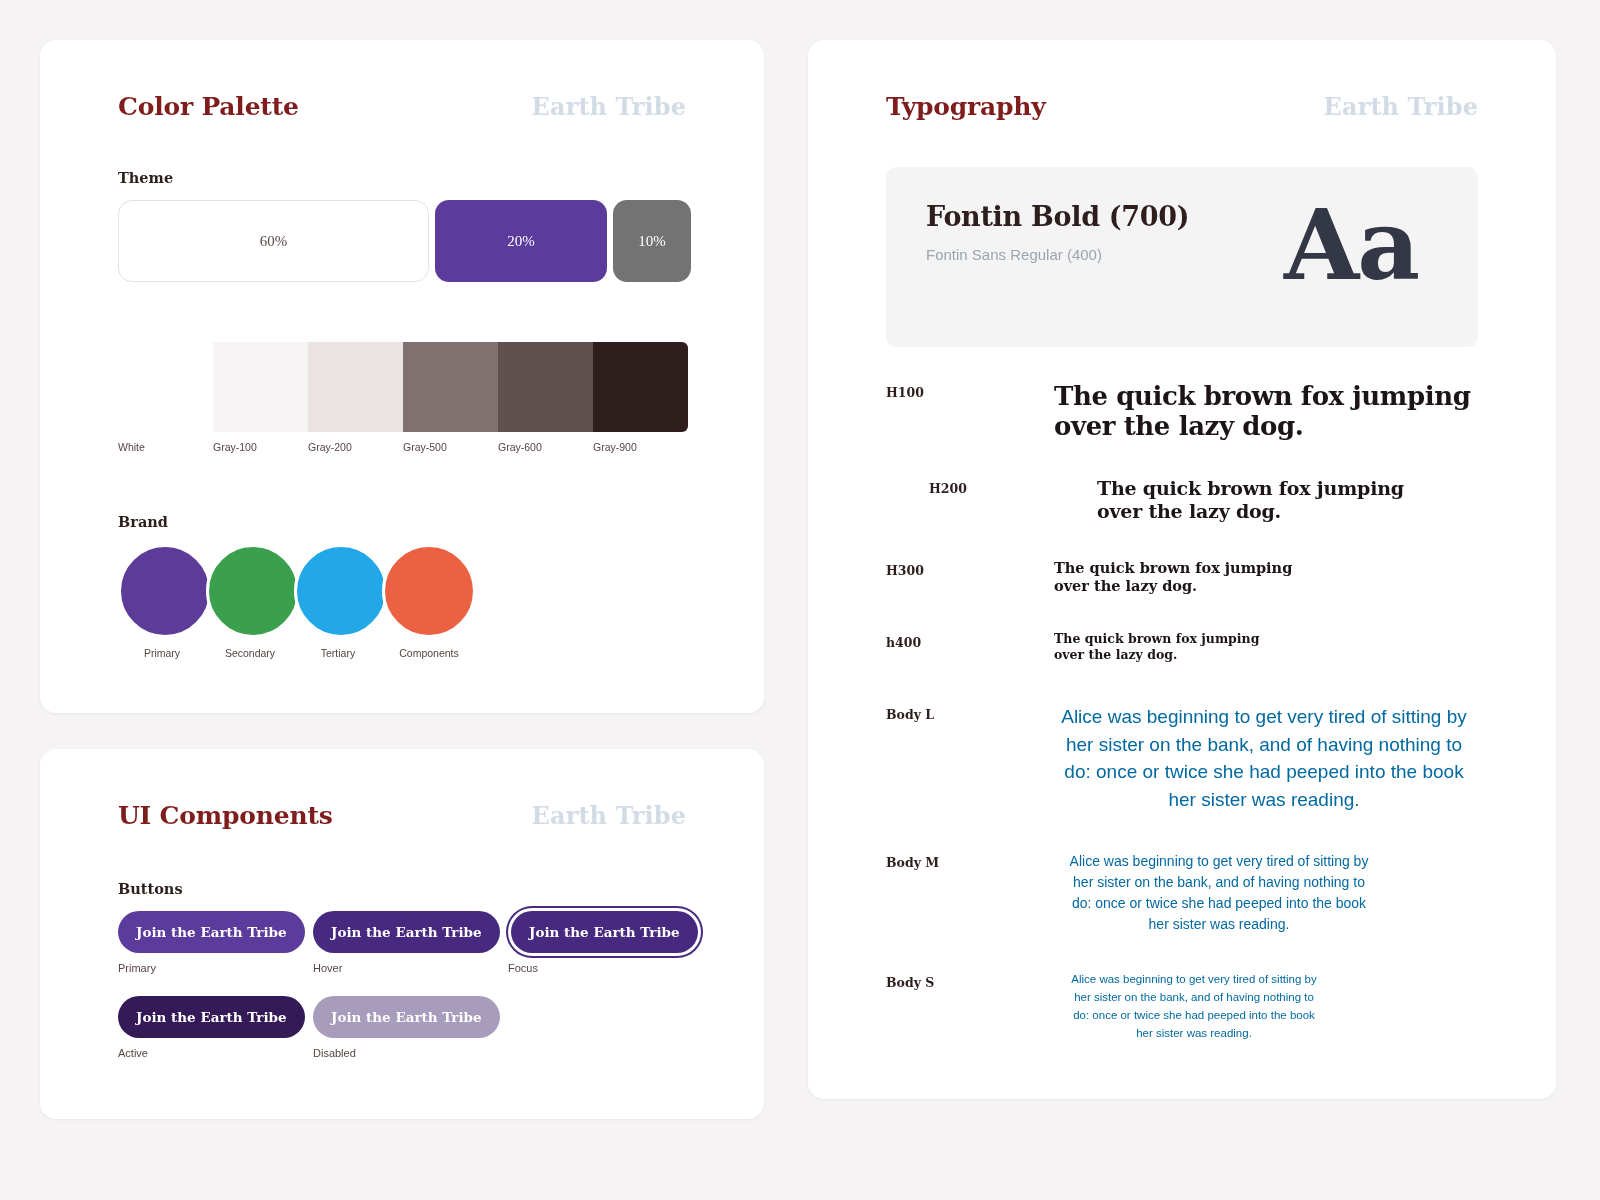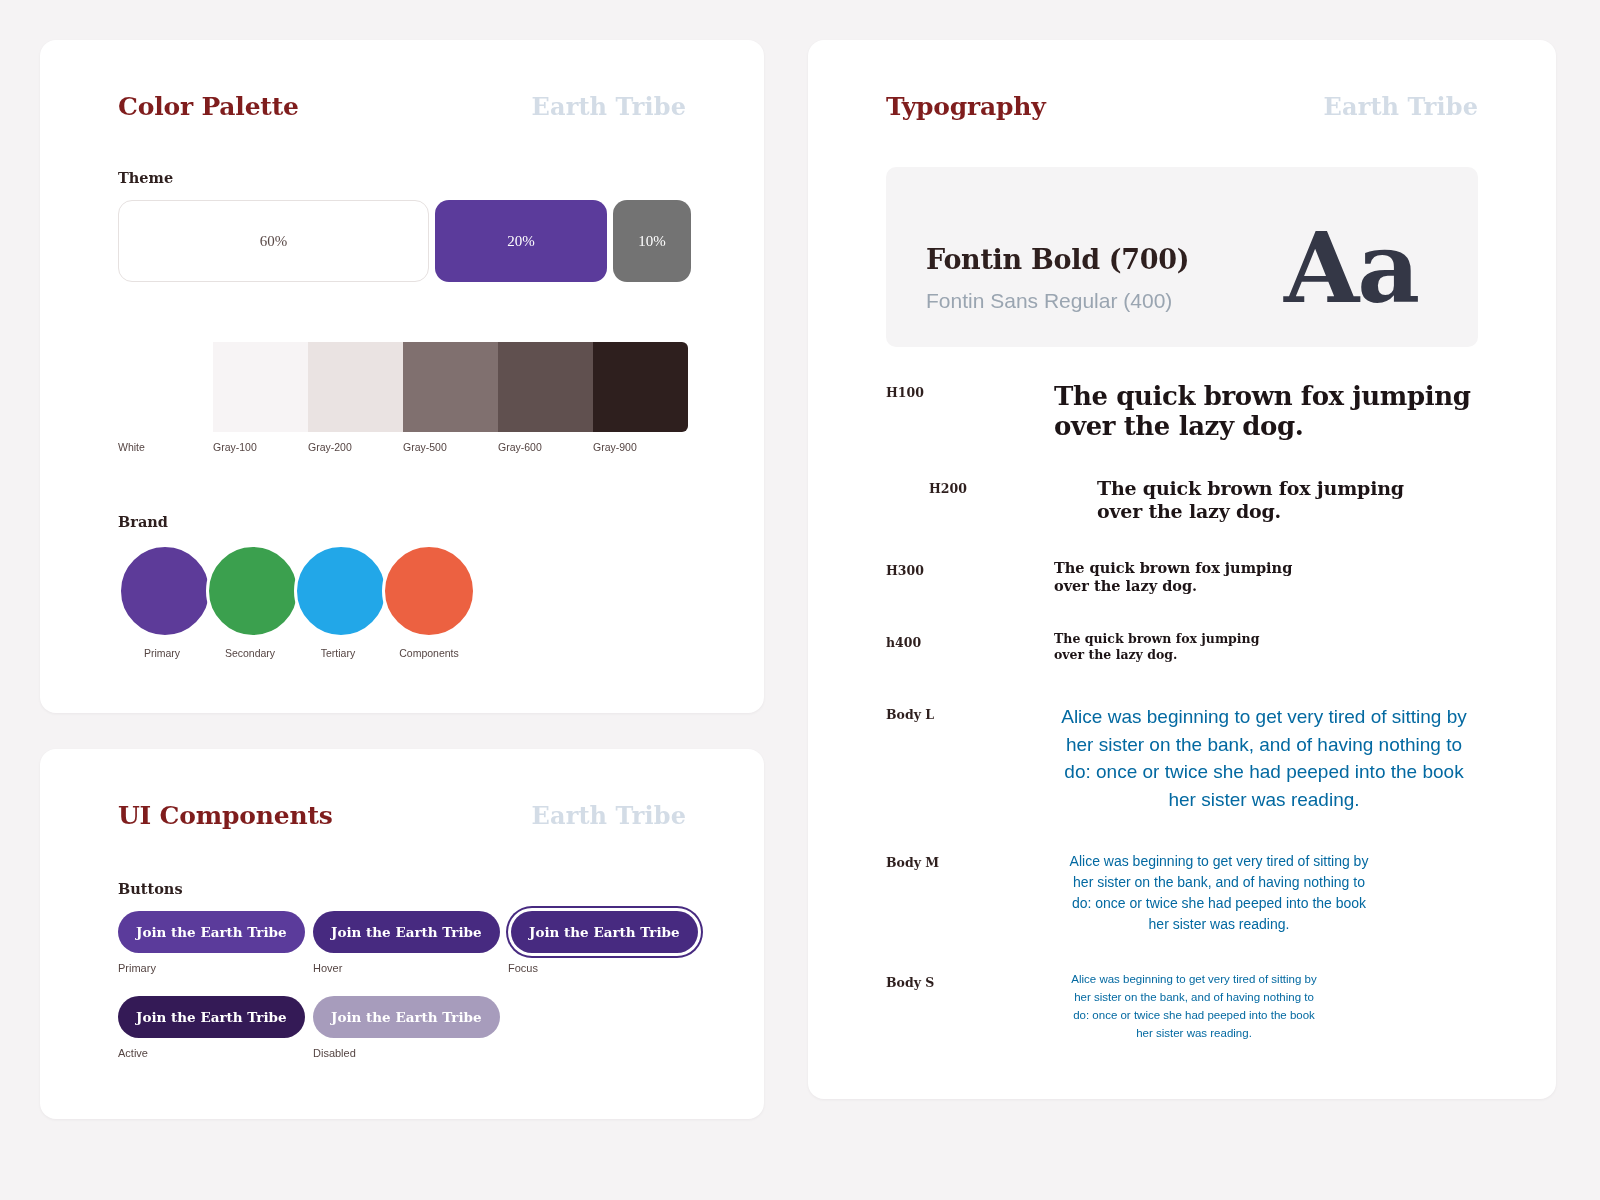--- a/index.html
+++ b/index.html
@@ -202,34 +202,34 @@
   }
 
   
   .typo-body { padding: 46px 78px 56px 78px; }
 
   .font-box {
     background: #f5f4f5;
     border-radius: 10px;
     padding: 34px 40px;
     display: flex;
-    align-items: flex-end;
+    align-items: flex-start;
     justify-content: space-between;
     height: 180px;
   }
   .font-name {
     font-family: "DejaVu Serif", "Liberation Serif", serif;
     font-weight: 700;
     font-size: 27px;
     color: #2e1f1e;
     letter-spacing: -0.3px;
   }
   .font-sub {
     margin-top: 14px;
-    font-size: 21px;
+    font-size: 15px;
     color: #9aa5b1;
     font-family: "Liberation Sans", sans-serif;
   }
   .font-aa {
     font-family: "DejaVu Serif", "Liberation Serif", serif;
     font-weight: 700;
     font-size: 97px;
     line-height: 0.92;
     color: #343746;
     letter-spacing: -2px;

